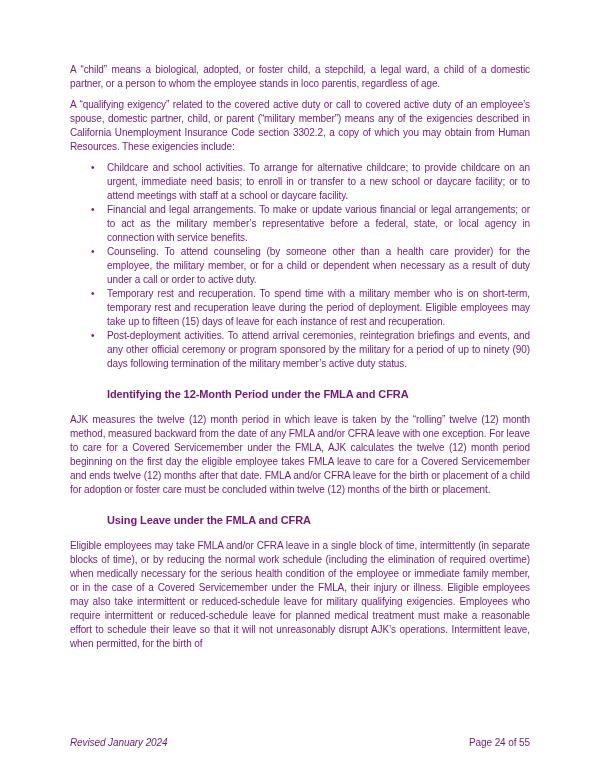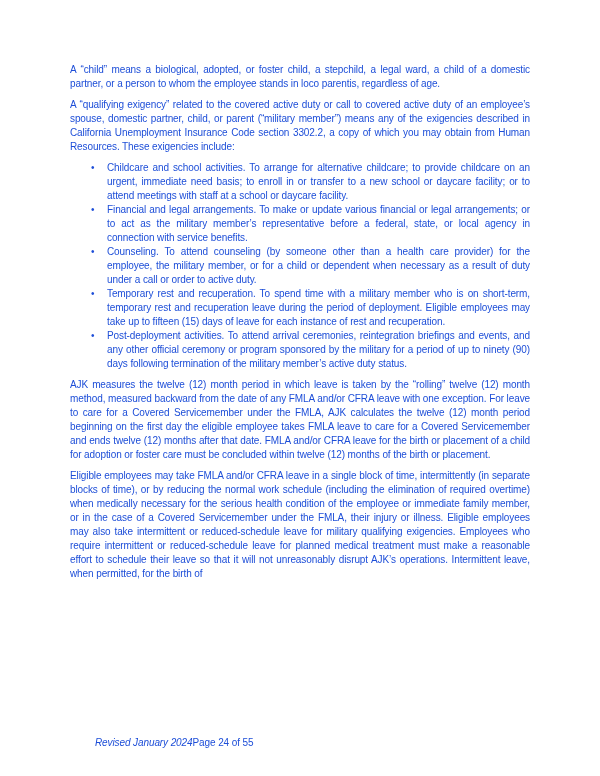--- a/index.html
+++ b/index.html
@@ -6,21 +6,21 @@
     margin: 0;
     padding: 0;
     background: #ffffff;
   }
   .page {
     position: relative;
     width: 600px;
     height: 776px;
     background: #ffffff;
     font-family: "Liberation Sans", sans-serif;
-    color: #1d4ed8;
+    color: #701a75;
     overflow: hidden;
     border-radius: 18px;
   }
   .content {
     position: absolute;
     left: 70px;
     top: 63px;
     width: 460px;
   }
   .content p {
@@ -56,25 +56,25 @@
     font-weight: bold;
     margin: 16px 0 12px 37px;
     letter-spacing: -0.1px;
   }
   .footer {
     position: absolute;
     left: 70px;
     right: 70px;
     top: 736px;
     display: flex;
+    justify-content: space-between;
     align-items: baseline;
     font-size: 10px;
     line-height: 13px;
     letter-spacing: -0.1px;
-    margin-left: 25px;
   }
   .footer .left {
     font-style: italic;
   }
 </style>
 </head>
 <body>
 
 <div class="page">
   <div class="content">
@@ -100,23 +100,25 @@
       <li>
         <span class="bullet">•</span>
         <span>Temporary rest and recuperation.  To spend time with a military member who is on short-term, temporary rest and recuperation leave during the period of deployment. Eligible employees may take up to fifteen (15) days of leave for each instance of rest and recuperation.</span>
       </li>
       <li>
         <span class="bullet">•</span>
         <span>Post-deployment activities.  To attend arrival ceremonies, reintegration briefings and events, and any other official ceremony or program sponsored by the military for a period of up to ninety (90) days following termination of the military member’s active duty status.</span>
       </li>
     </ul>
 
+    <h2 class="doc-heading">Identifying the 12-Month Period under the FMLA and CFRA</h2>
 
     <p>AJK measures the twelve (12) month period in which leave is taken by the “rolling” twelve (12) month method, measured backward from the date of any FMLA and/or CFRA leave with one exception.  For leave to care for a Covered Servicemember under the FMLA, AJK calculates the twelve (12) month period beginning on the first day the eligible employee takes FMLA leave to care for a Covered Servicemember and ends twelve (12) months after that date.  FMLA and/or CFRA leave for the birth or placement of a child for adoption or foster care must be concluded within twelve (12) months of the birth or placement.</p>
 
+    <h2 class="doc-heading">Using Leave under the FMLA and CFRA</h2>
 
     <p>Eligible employees may take FMLA and/or CFRA leave in a single block of time, intermittently (in separate blocks of time), or by reducing the normal work schedule (including the elimination of required overtime) when medically necessary for the serious health condition of the employee or immediate family member, or in the case of a Covered Servicemember under the FMLA, their injury or illness.  Eligible employees may also take intermittent or reduced-schedule leave for military qualifying exigencies. Employees who require intermittent or reduced-schedule leave for planned medical treatment must make a reasonable effort to schedule their leave so that it will not unreasonably disrupt AJK’s operations.  Intermittent leave, when permitted, for the birth of</p>
 
   </div>
 
   <div class="footer">
     <span class="left">Revised January 2024</span>
     <span class="right">Page 24 of 55</span>
   </div>
 </div>

